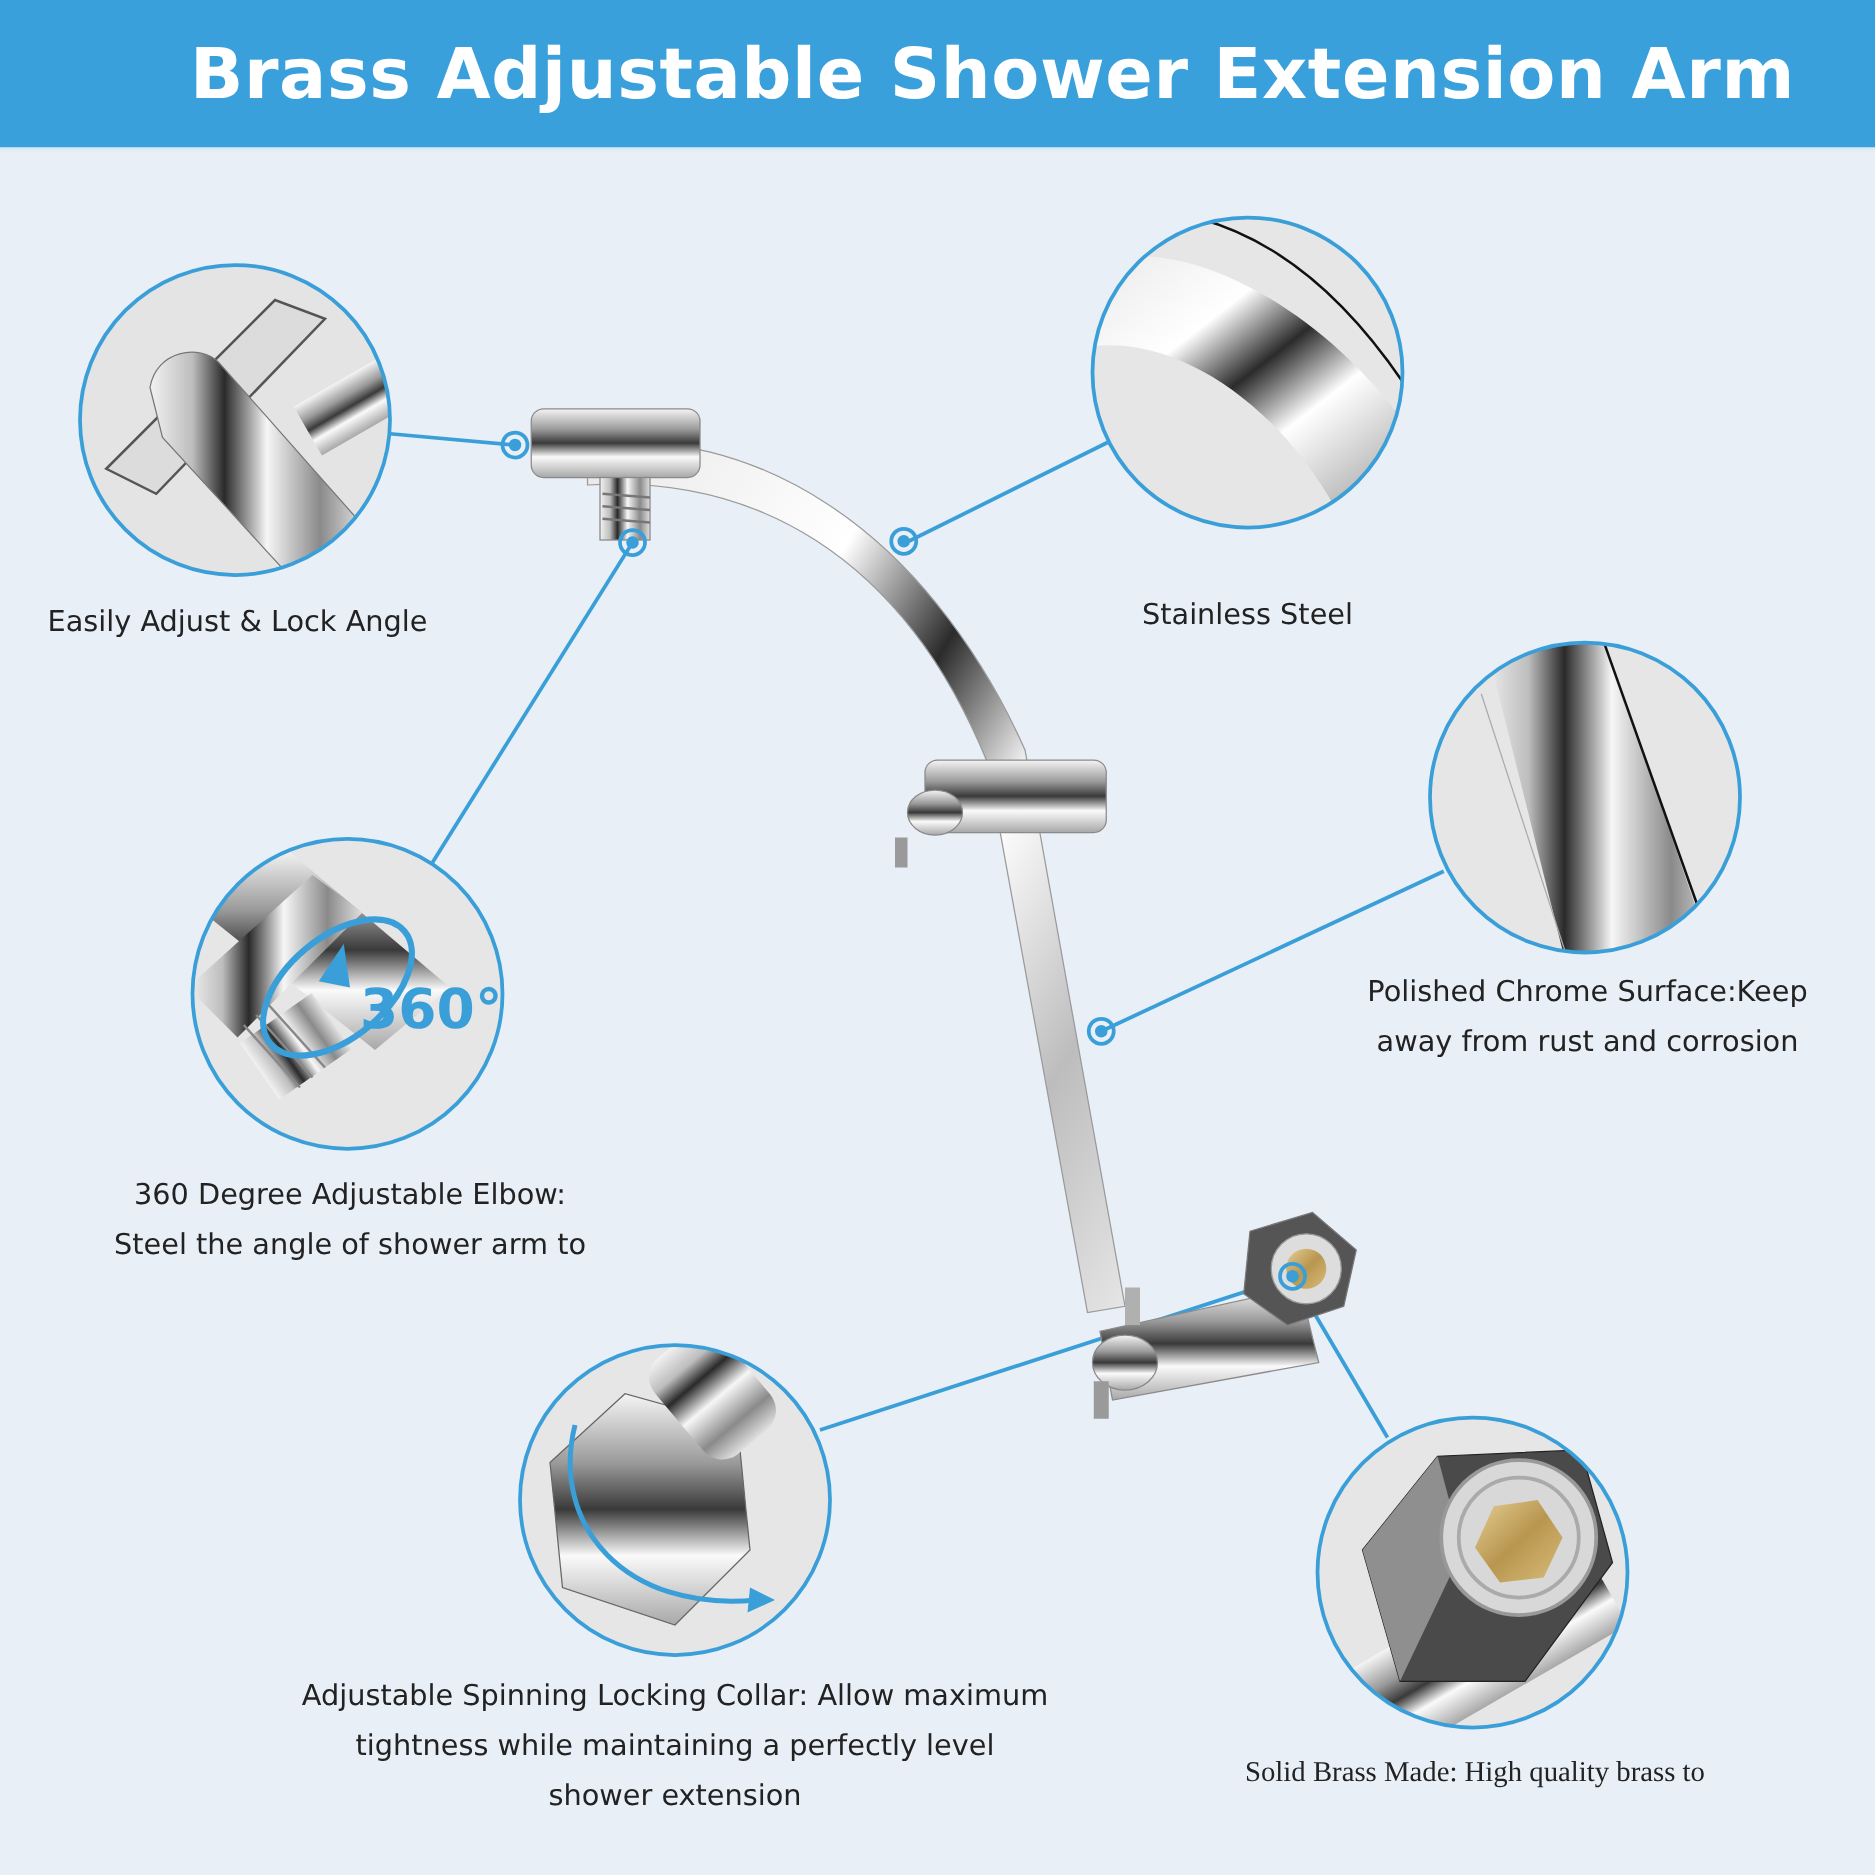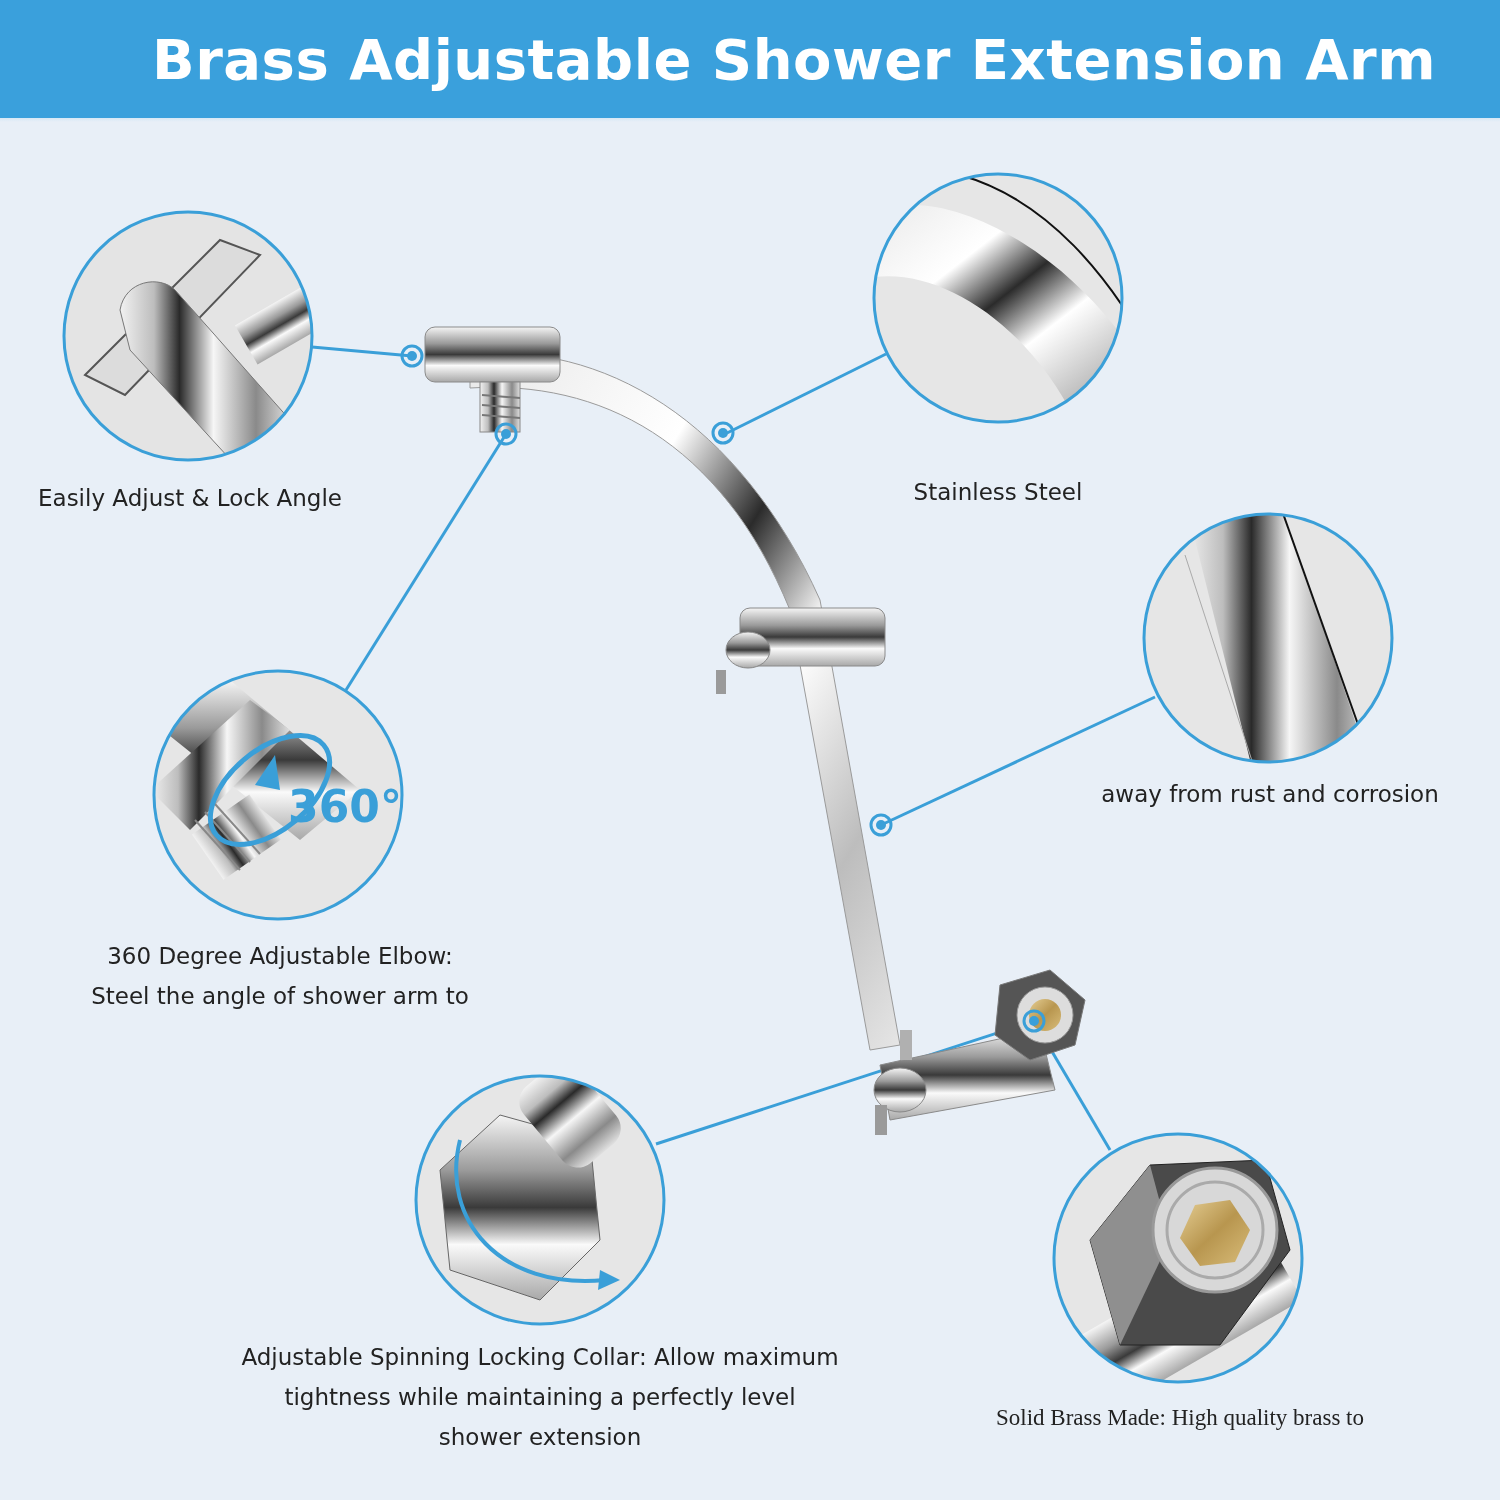--- a/index.html
+++ b/index.html
@@ -199,20 +199,21 @@
 
 <div class="label" style="left:20px; top:478px; width:340px;">
   <span>Easily Adjust &amp; Lock Angle</span>
 </div>
 
 <div class="label" style="left:878px; top:454px; width:240px;margin-top:18px;">
   <span>Stainless Steel</span>
 </div>
 
 <div class="label" style="left:1060px; top:774px; width:420px;">
+  <span>Polished Chrome Surface:Keep</span>
   <span>away from rust and corrosion</span>
 </div>
 
 <div class="label" style="left:40px; top:936px; width:480px;">
   <span>360 Degree Adjustable Elbow:</span>
   <span>Steel the angle of shower arm to</span>
 </div>
 
 <div class="label" style="left:200px; top:1337px; width:680px;">
   <span>Adjustable Spinning Locking Collar: Allow maximum</span>

